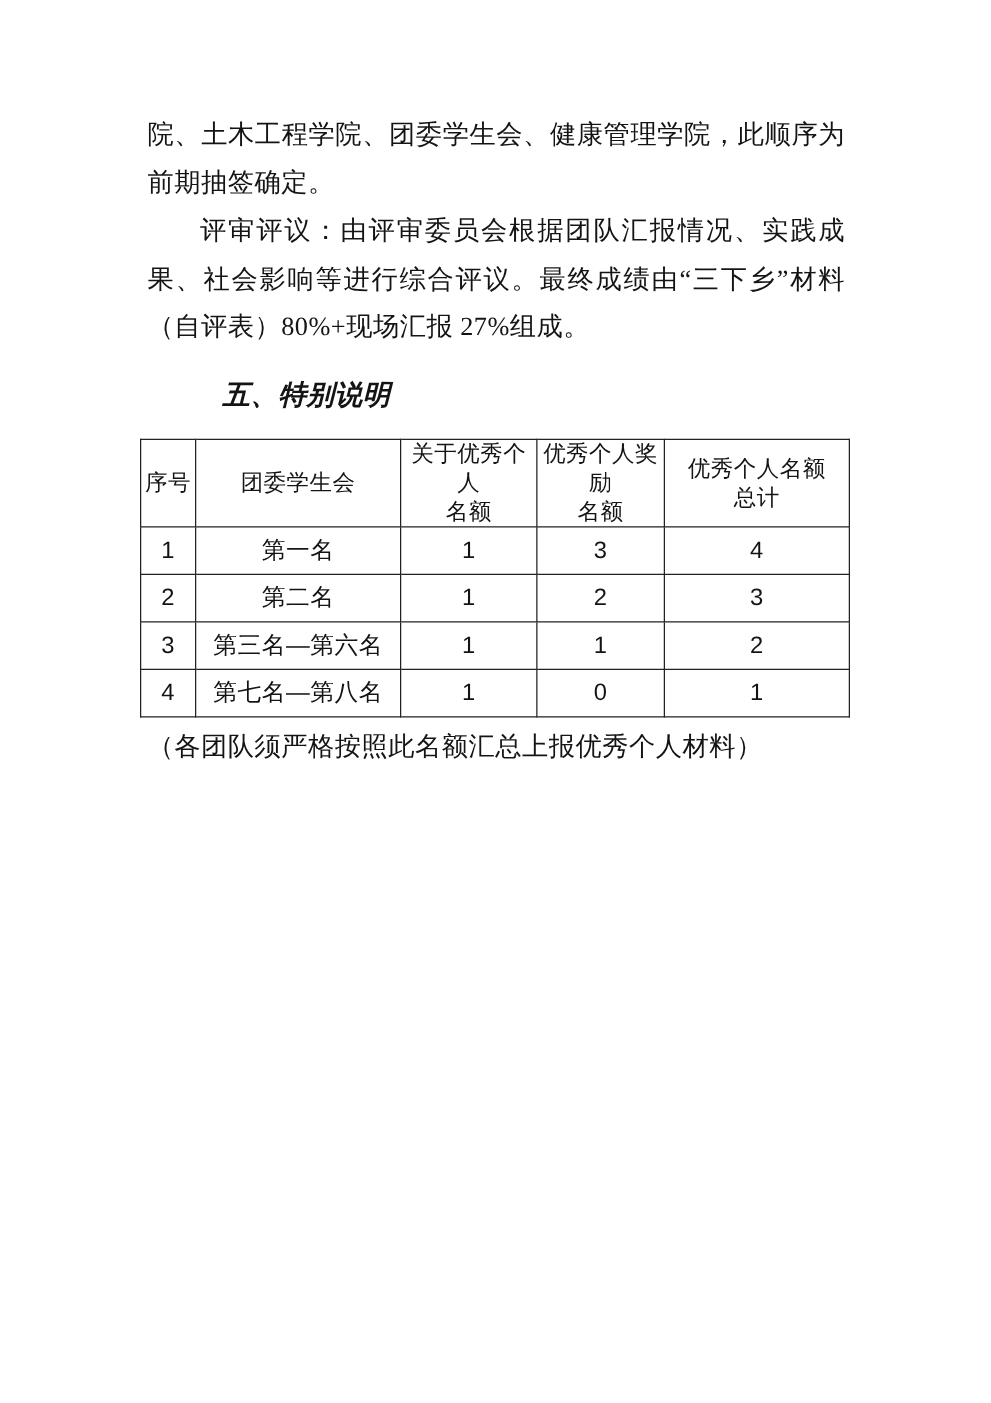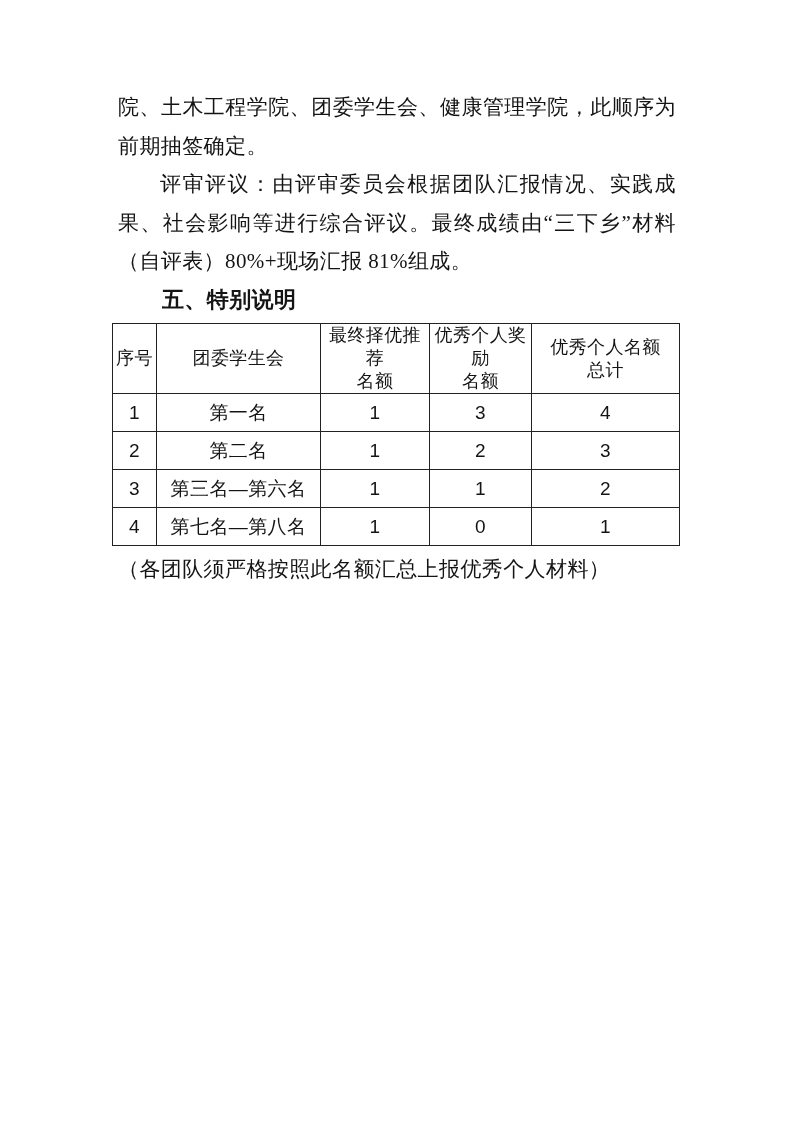--- a/index.html
+++ b/index.html
@@ -26,27 +26,28 @@
     line-height: 38.5px;
   }
   .para {
     margin: 0;
     text-align: justify;
   }
   .indent {
     text-indent: 2em;
   }
   .heading {
-    margin: 0;
+    margin: 16px;
     font-family: "Liberation Sans", "DejaVu Sans", sans-serif;
     font-weight: bold;
     font-size: 22px;
     line-height: 38.5px;
     text-indent: 2em;
     text-align: left;
+    font-style: italic;
   }
   table.quota {
     border-collapse: collapse;
     table-layout: fixed;
     width: 567px;
     margin-left: -6px;
     margin-top: 4px;
     font-family: "Liberation Sans", "DejaVu Sans", sans-serif;
   }
   table.quota th,
@@ -78,38 +79,38 @@
 </head>
 <body>
 
 <div class="page">
   <div class="body-text">
 
     <p class="para">院、土木工程学院、团委学生会、健康管理学院，此顺序为前期抽签确定。</p>
 
 
 
-    <p class="para indent">评审评议：由评审委员会根据团队汇报情况、实践成果、社会影响等进行综合评议。最终成绩由“三下乡”材料（自评表）80%+现场汇报 81%组成。</p>
+    <p class="para indent">评审评议：由评审委员会根据团队汇报情况、实践成果、社会影响等进行综合评议。最终成绩由“三下乡”材料（自评表）80%+现场汇报 27%组成。</p>
 
     <h3 class="heading">五、特别说明</h3>
 
 
     <table class="quota">
       <colgroup>
         <col style="width:44px">
         <col style="width:164px">
         <col style="width:109px">
         <col style="width:102px">
         <col style="width:148px">
       </colgroup>
       <thead>
         <tr>
           <th>序号</th>
           <th>团委学生会</th>
-          <th>最终择优推荐
+          <th>关于优秀个人
 名额</th>
           <th>优秀个人奖励
 名额</th>
           <th>优秀个人名额
 总计</th>
         </tr>
       </thead>
       <tbody>
         <tr>
           <td>1</td>

